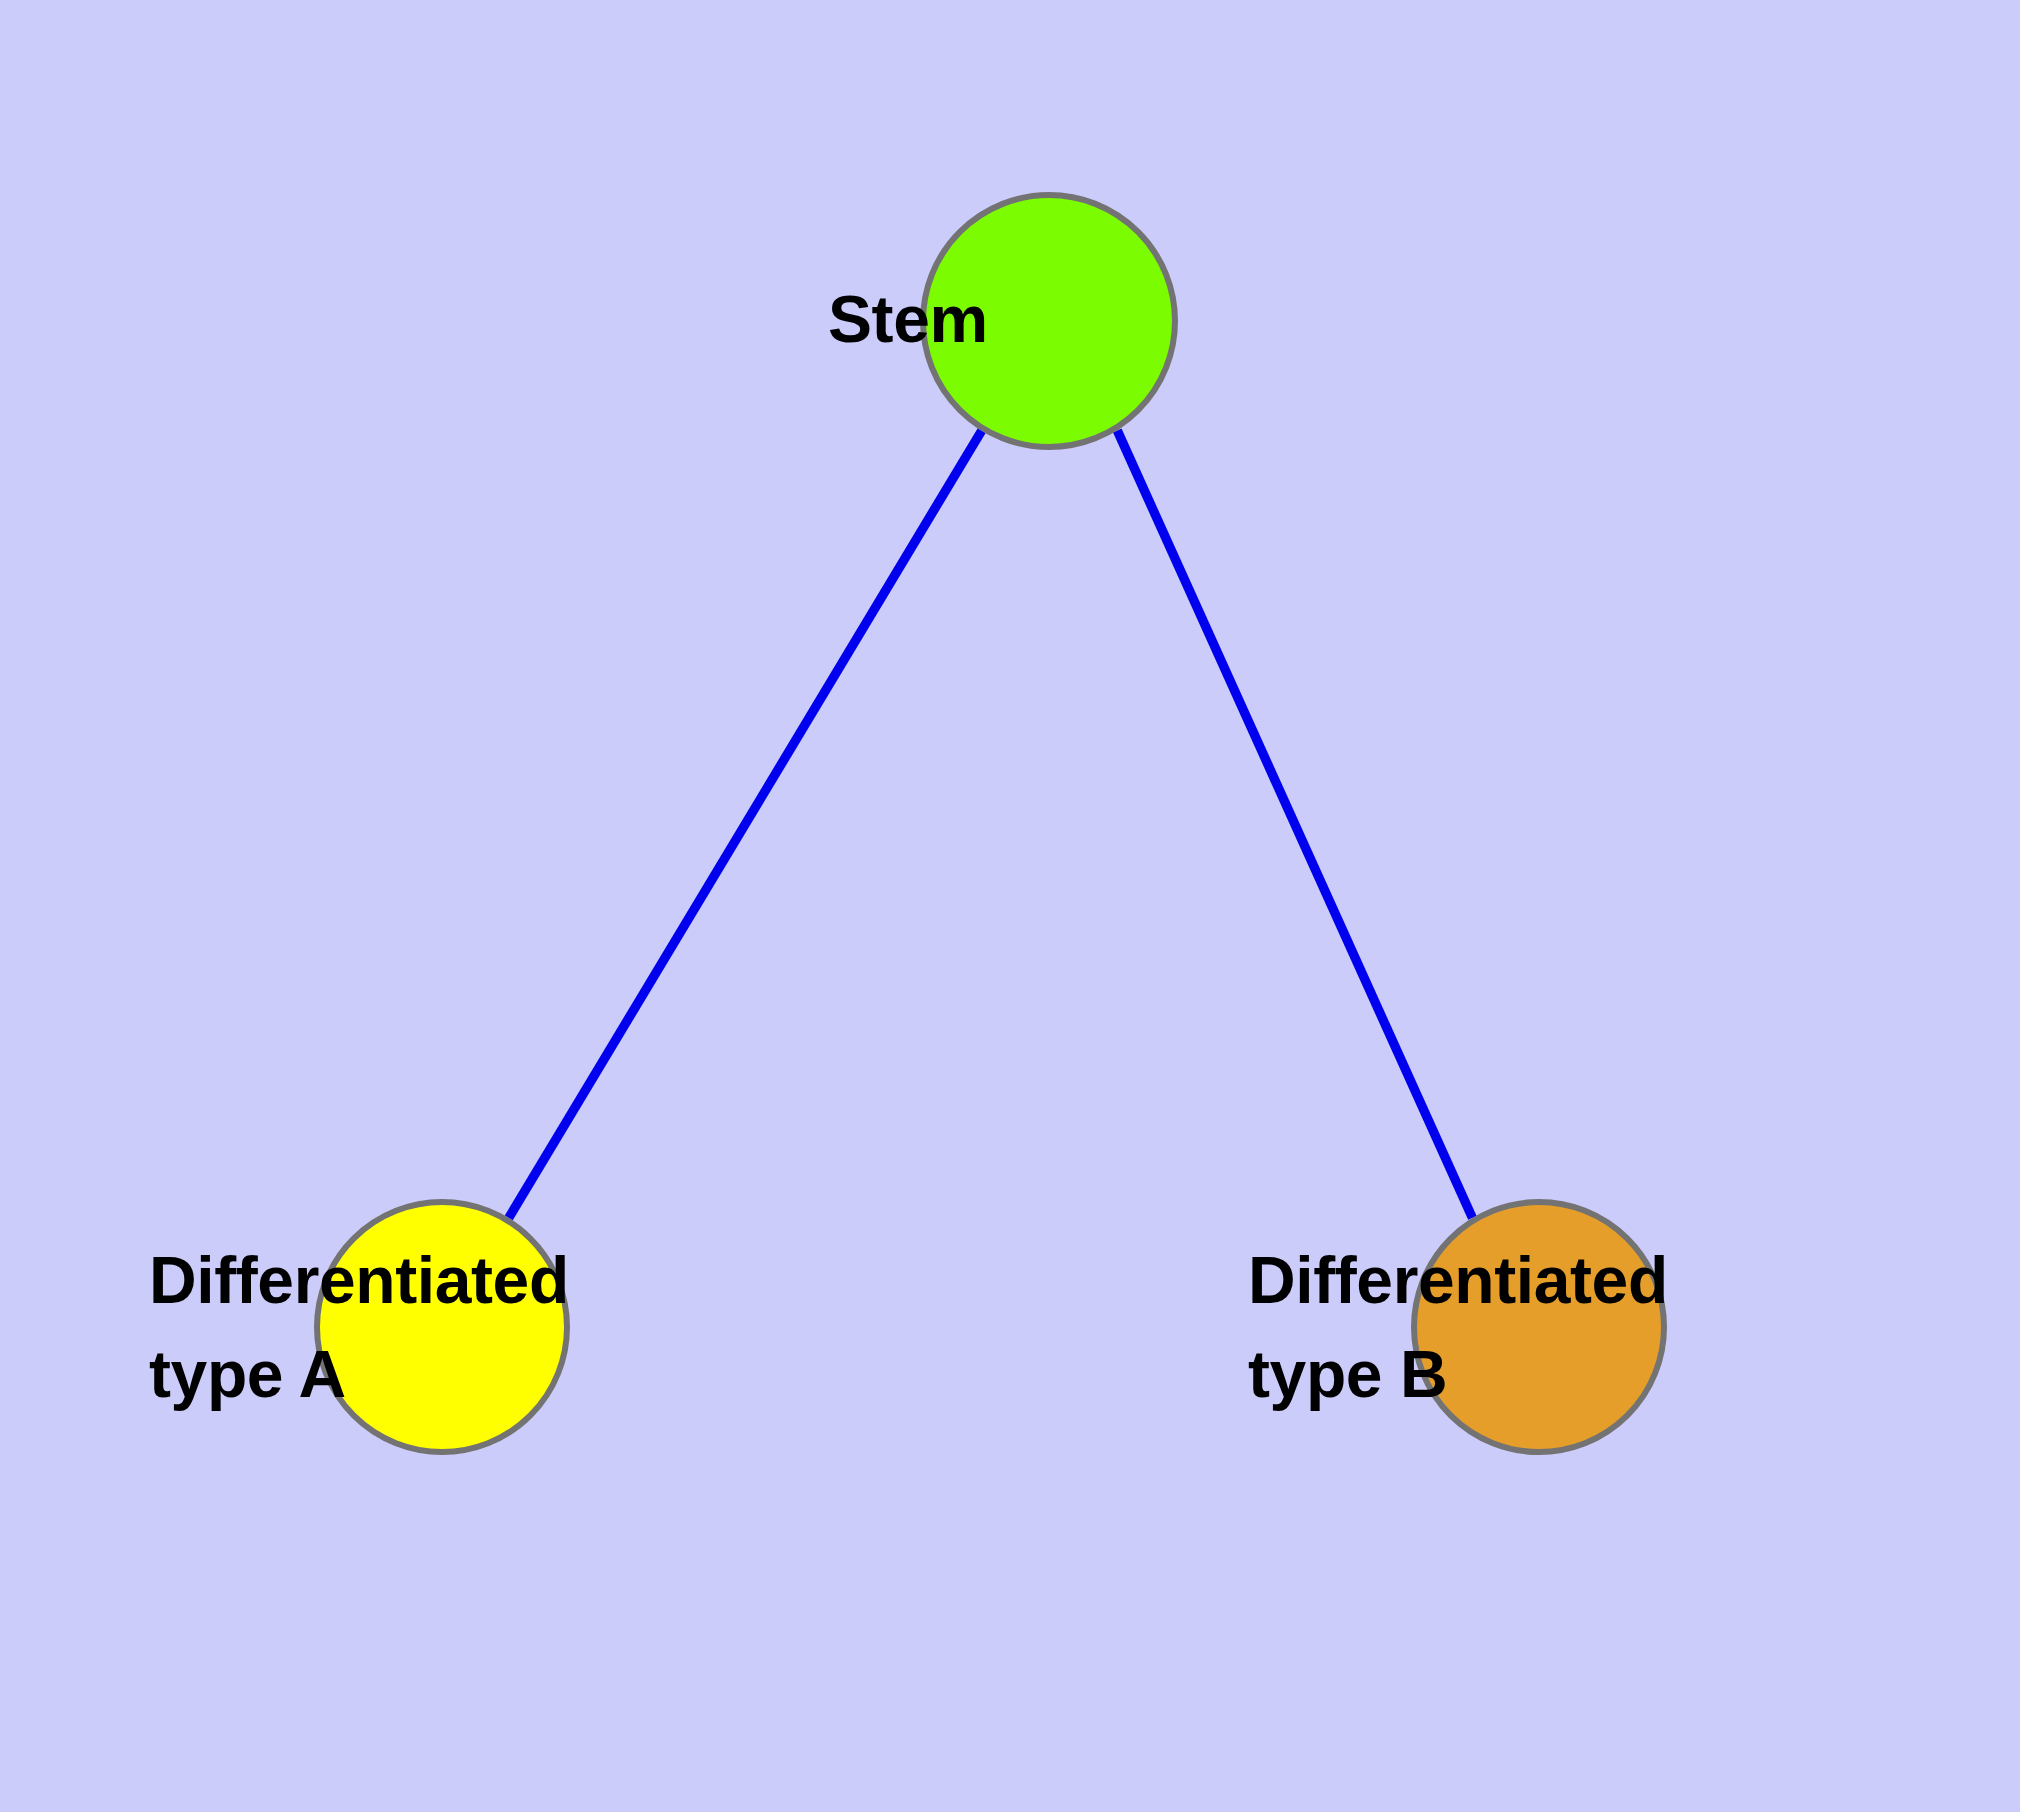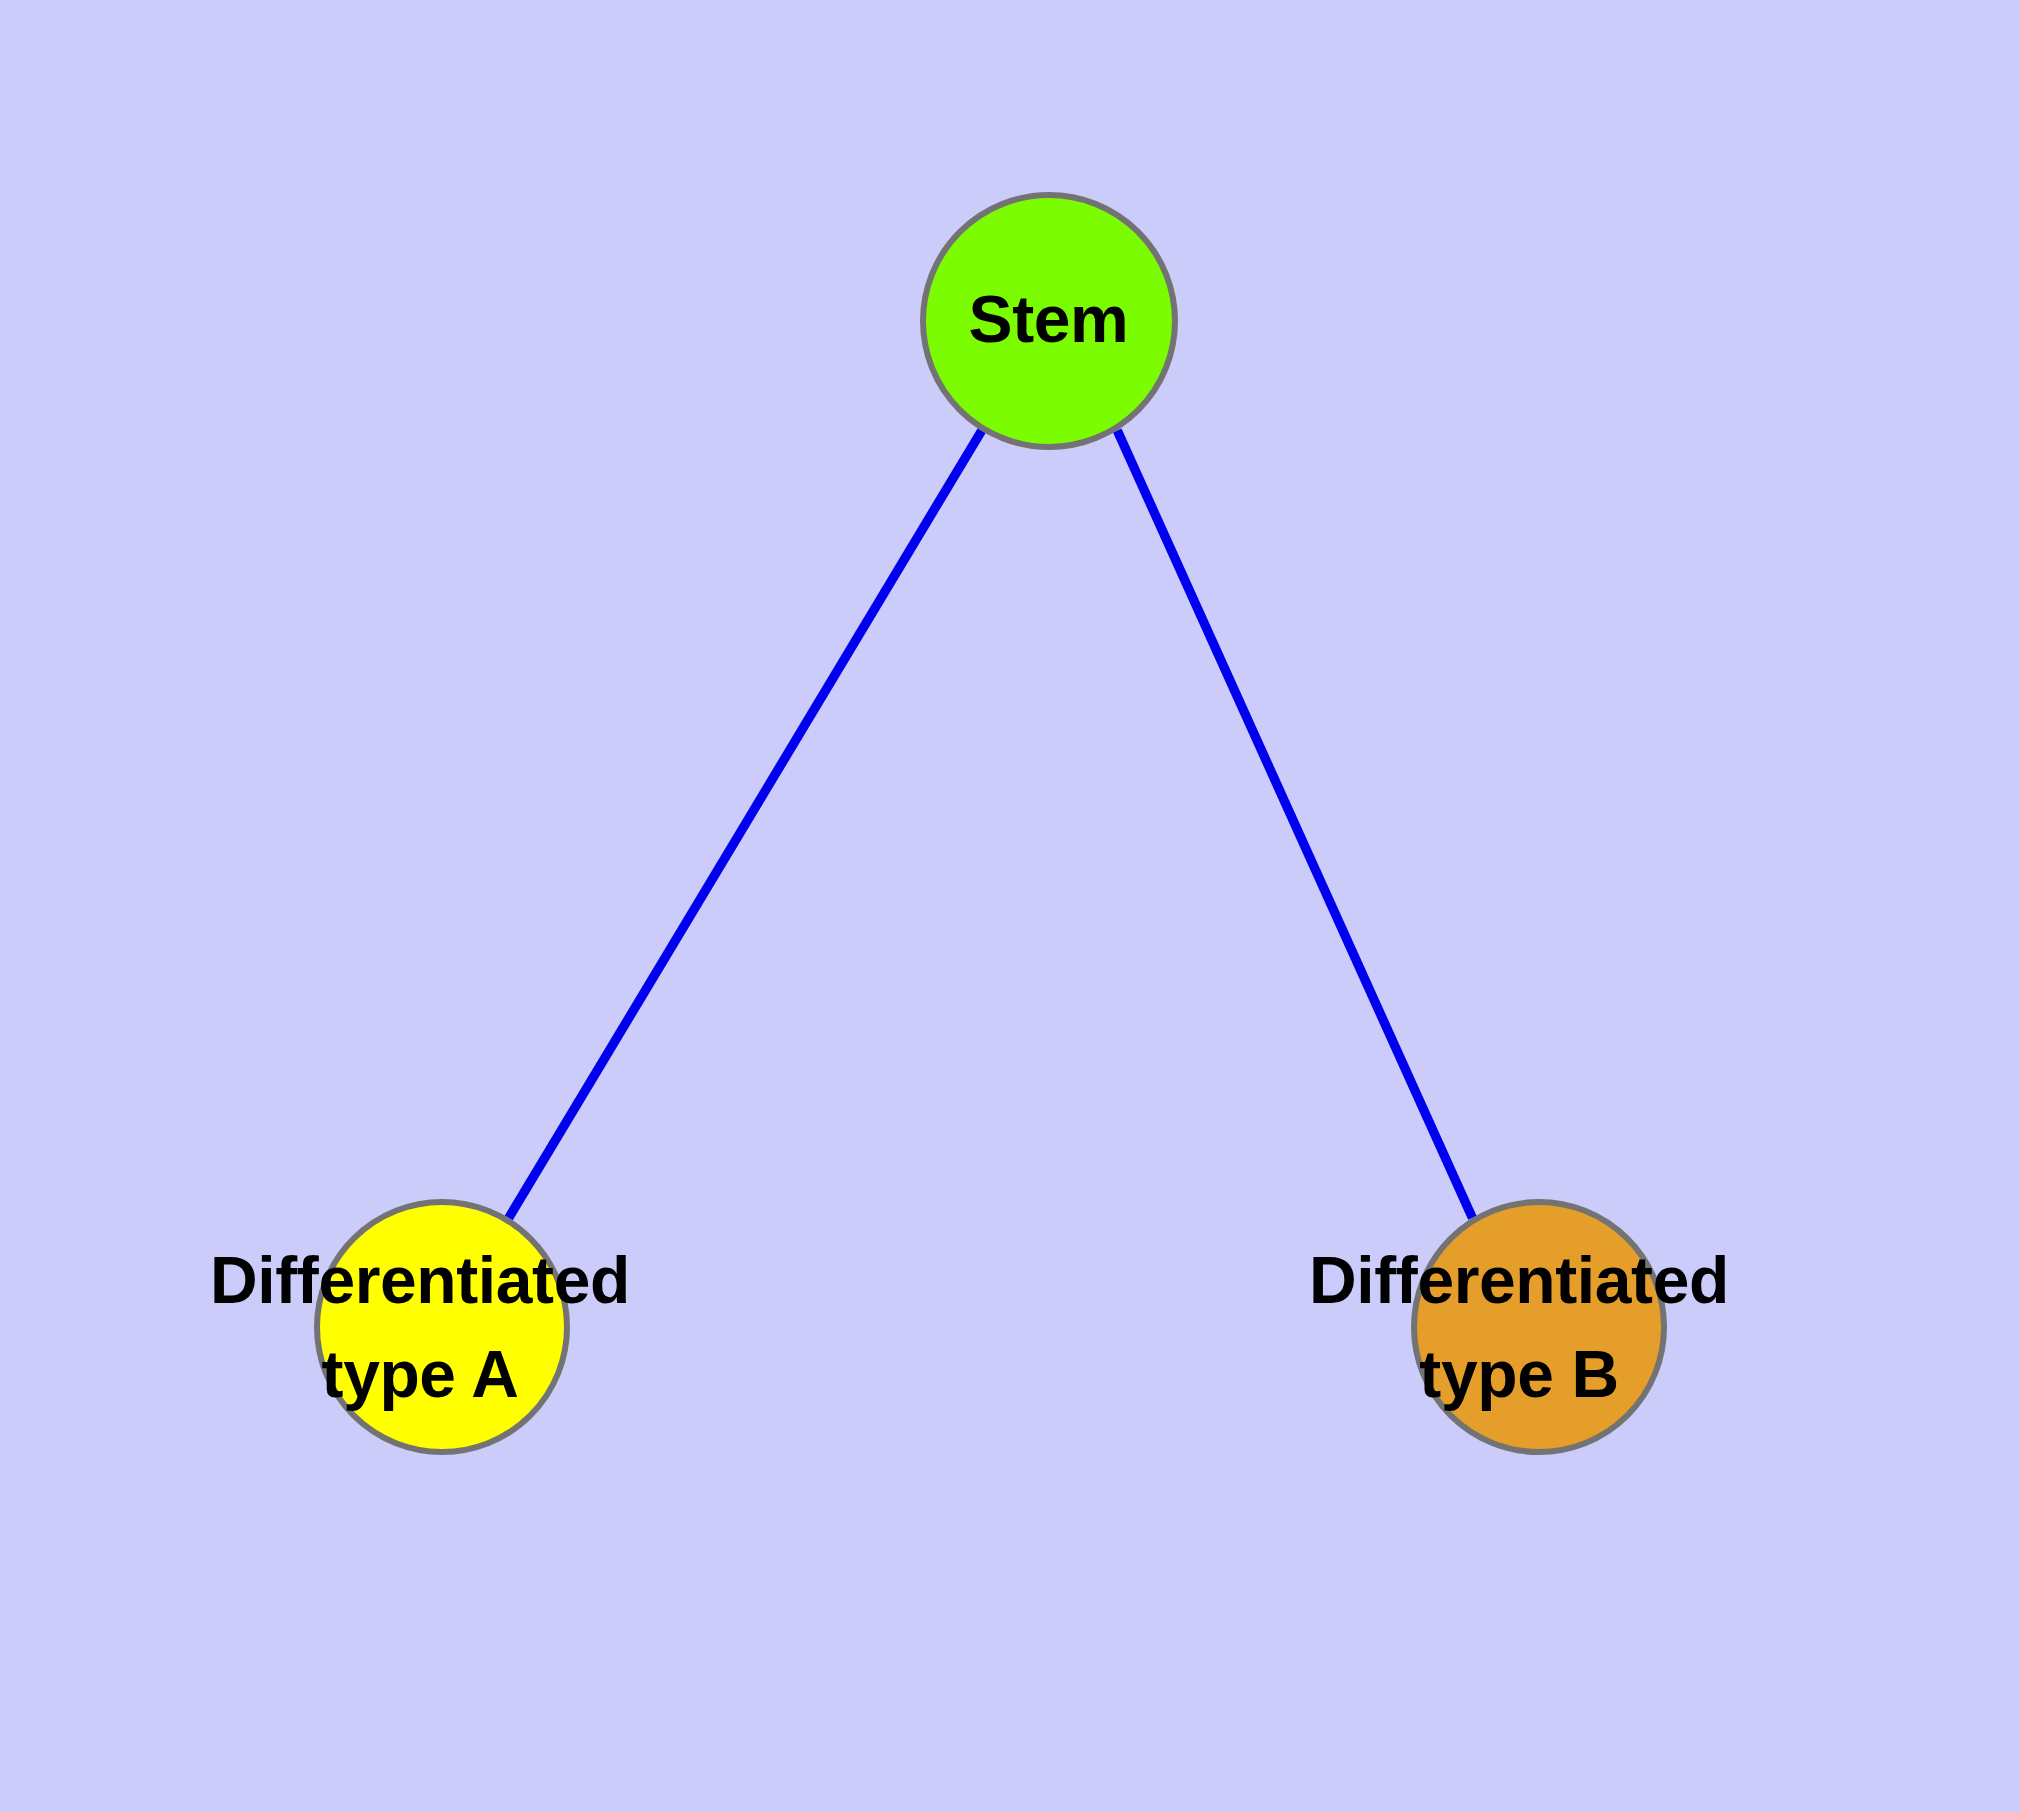--- a/index.html
+++ b/index.html
@@ -35,21 +35,21 @@
   }
   .node {
     position: absolute;
     border-radius: 50%;
     box-sizing: border-box;
   }
   .node-label {
     position: absolute;
     color: #000000;
     font-weight: bold;
-    text-align: center;
+    text-align: left;
     line-height: 1.42;
     white-space: pre-line;
     letter-spacing: -0.4px;
     pointer-events: none;
   }
 </style>
 </head>
 <body>
 
 <div id="canvas">

